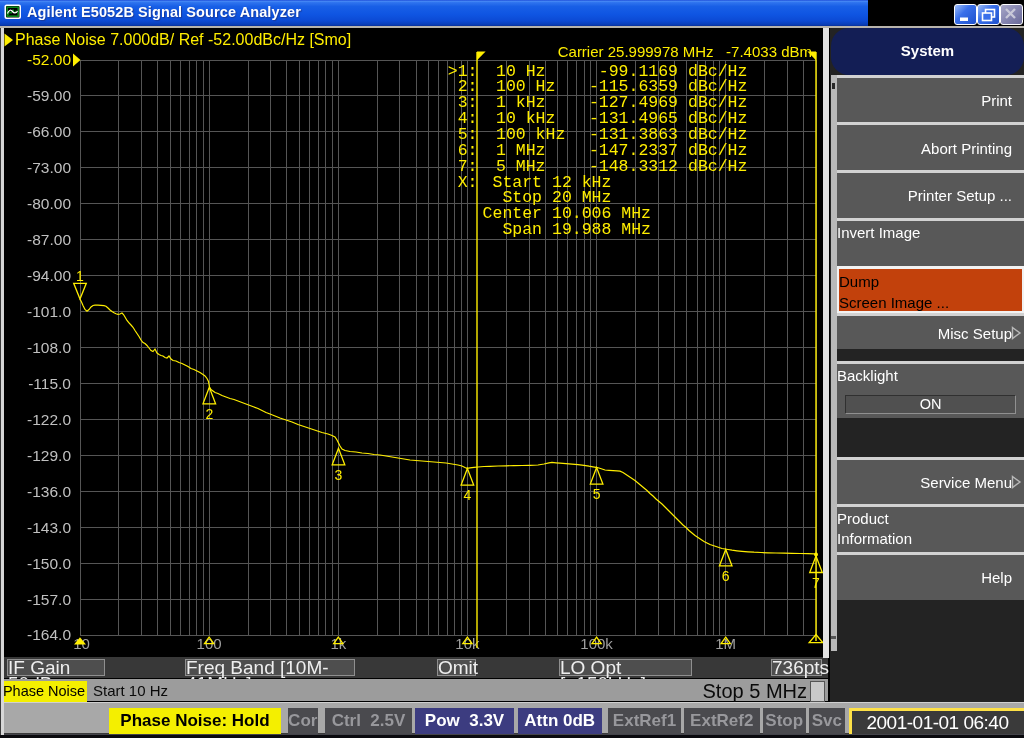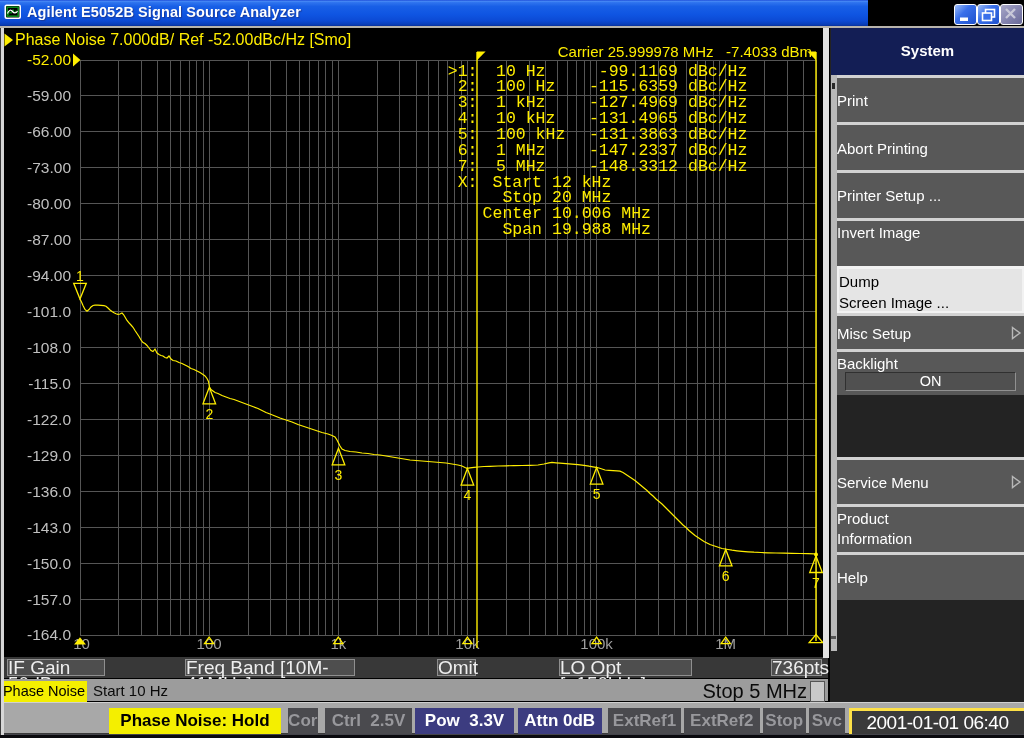--- a/index.html
+++ b/index.html
@@ -10,28 +10,28 @@
 .wbtn{position:absolute;top:3.5px;width:21px;height:19px;border:1px solid #fff;border-radius:3px;}
 #plot{position:absolute;left:0;top:0;}
 #bar1{position:absolute;left:0;top:657px;width:828px;height:20.5px;background:#383838;}
 .c1{position:absolute;top:2px;height:14.5px;background:#4e4e4e;border:1px solid #8f8f8f;color:#efefef;font-size:19px;text-align:left;line-height:16px;}
 #bar2{position:absolute;left:0;top:679px;width:828px;height:21.5px;background:#9c9c9c;}
 #bar2 .pn{position:absolute;left:1.5px;top:1.5px;width:85px;height:32px;background:#f4ef00;color:#000;font-size:14.5px;line-height:20px;text-align:center;white-space:nowrap;}
 #bar2 .st{position:absolute;left:93px;top:1.5px;color:#0a0a0a;font-size:15px;line-height:20px;}
 #bar2 .sp{position:absolute;right:21px;top:1.5px;color:#0a0a0a;font-size:20px;line-height:20px;}
 #bar2 .pr{position:absolute;right:3px;top:1.5px;width:13px;height:19px;background:#c9c9c9;border:1px solid #555;}
 #sbar{position:absolute;left:830px;top:28px;width:194px;height:678px;background:#232323;}
-#sys{position:absolute;left:1px;top:0px;width:193px;height:46.5px;background:#131e55;color:#fff;font-weight:bold;font-size:15px;text-align:center;line-height:46px;}
+#sys{position:absolute;left:1px;top:0px;width:193px;height:46.5px;background:#131e55;color:#fff;font-weight:bold;font-size:15px;text-align:center;line-height:46px;border-radius:18px;}
 #scl{position:absolute;left:1px;top:47px;width:5.5px;height:576px;background:#b9b9b9;}
 #scl .dot{position:absolute;left:0.5px;top:8px;width:3.5px;height:6px;background:#2a2a2a;}
 #scl .dot2{position:absolute;left:0px;top:561px;width:5px;height:3px;background:#555;}
 #btns{position:absolute;left:7px;top:0px;width:187px;height:625px;}
 .btn{position:absolute;left:0;width:187px;background:#585858;color:#fff;font-size:15px;border-top:3.2px solid #d2d2d2;box-sizing:border-box;}
-.btn.sel{background:#e5e5e5;color:#000;border:2.2px solid #f2f2f2;border-top-width:3.2px;}
-.bl1{position:absolute;left:0;right:12px;top:50%;transform:translateY(-50%);text-align:left;}
+.btn.sel{background:#c2410c;color:#000;border:2.2px solid #f2f2f2;border-top-width:3.2px;}
+.bl1{position:absolute;left:0;right:12px;top:50%;transform:translateY(-50%);text-align:right;}
 .bl2{position:absolute;left:0;right:0;top:2px;text-align:left;line-height:20px;}
 .btn .chip{position:absolute;left:8px;right:8px;bottom:4px;height:17px;background:#505050;border:1px solid #303030;border-bottom-color:#909090;border-right-color:#909090;text-align:center;line-height:17px;font-size:14.5px;}
 .btn.sel .bl2{line-height:21px;}
 .arrsvg{position:absolute;right:2px;top:50%;margin-top:-7px;}
 #stat{position:absolute;left:0;top:702px;width:1024px;height:32px;background:#a8a8a8;border-top:1.5px solid #d0d0d0;border-bottom:1.5px solid #3a3a3a;box-sizing:border-box;}
 .sg{position:absolute;top:4.5px;height:26.5px;font-size:17px;font-weight:bold;text-align:center;line-height:26px;white-space:nowrap;overflow:hidden;}
 .sg.yel{background:#f4ef00;color:#000;}
 .sg.dis{background:#4a4a4e;color:#98989c;}
 .sg.blu{background:#3c3c80;color:#fff;}
 .sg.dat{background:#3a3a3a;color:#fff;font-weight:normal;font-size:19px;letter-spacing:-0.5px;border:3px solid #fde047;line-height:24px;}
@@ -277,21 +277,21 @@
             <div>Dump</div>
             <div>Screen Image ...</div>
           </div>
         </div>
 <div class="btn" style="top:285.2px;height:36px">
           <div class="bl1">Misc Setup</div>
           <svg class="arrsvg" width="11" height="14">
             <path d="M1.5,1.5 L9,7 L1.5,12.5 Z" fill="none" stroke="#b8b8b8" stroke-width="1.4"></path>
           </svg>
         </div>
-<div class="btn" style="top:321px;height:46px">
+<div class="btn" style="top:333.0px;height:57px">
           <div class="bl2">
             <div>Backlight</div>
           </div>
           <div class="chip">ON</div>
         </div>
 <div class="btn" style="top:428.5px;height:47.8px">
           <div class="bl1">Service Menu</div>
           <svg class="arrsvg" width="11" height="14">
             <path d="M1.5,1.5 L9,7 L1.5,12.5 Z" fill="none" stroke="#b8b8b8" stroke-width="1.4"></path>
           </svg>

